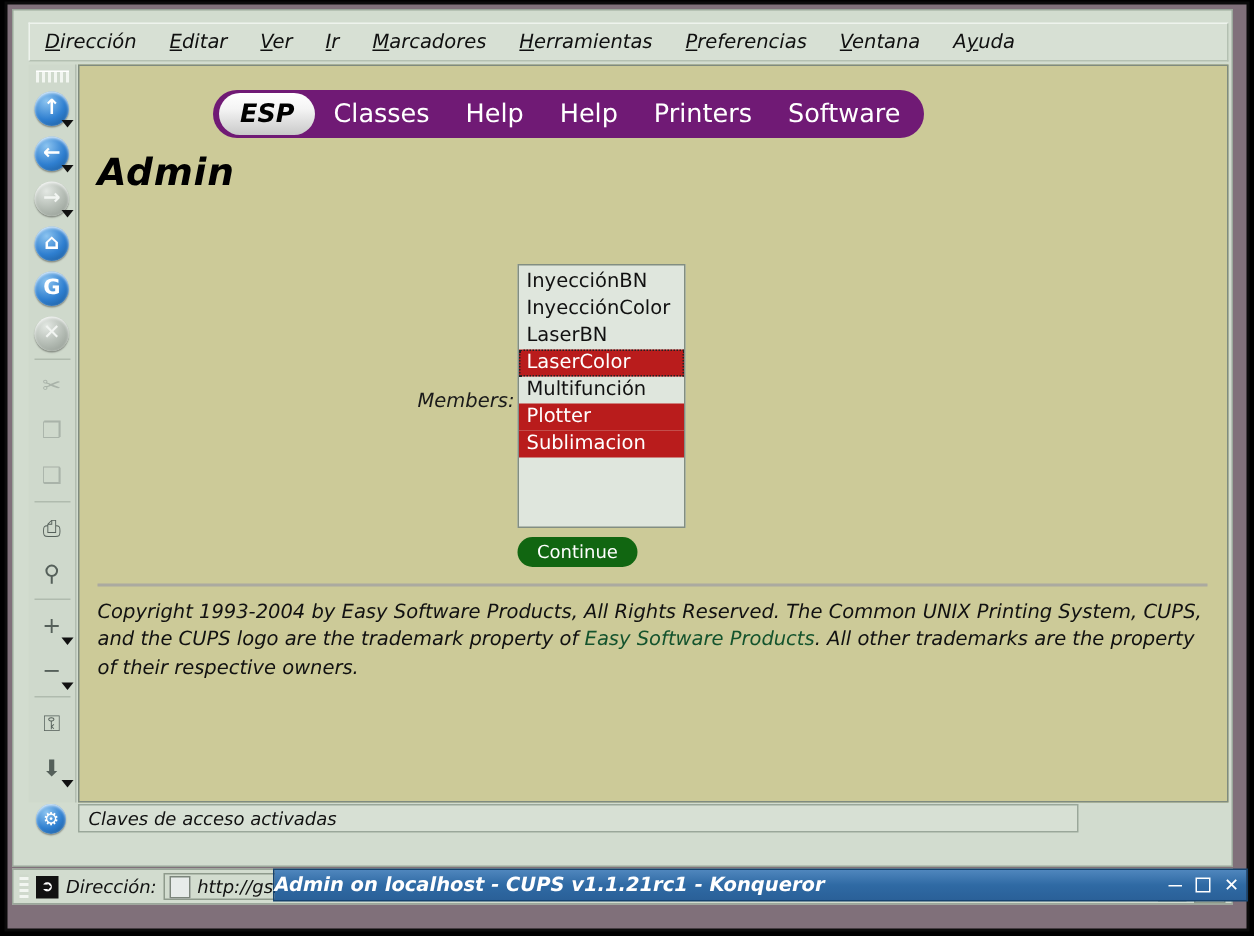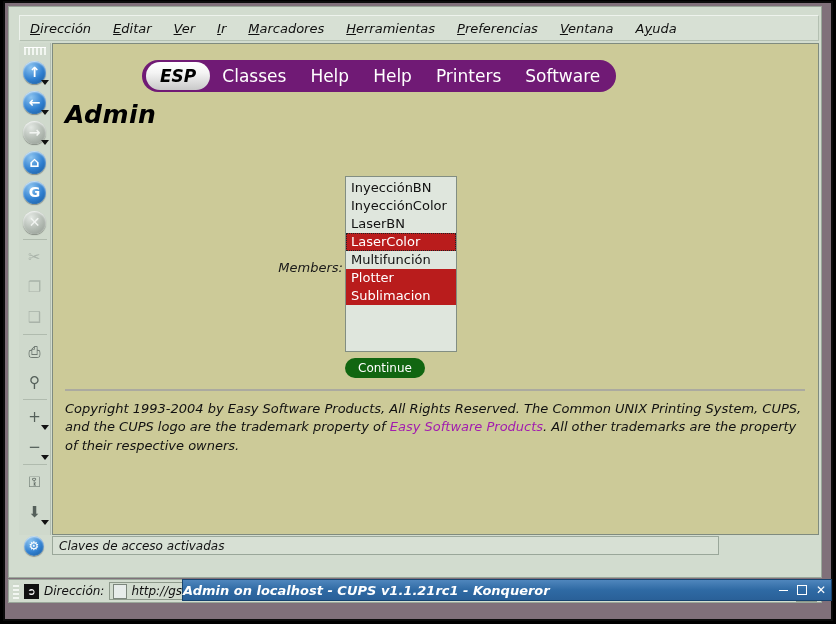--- a/index.html
+++ b/index.html
@@ -106,21 +106,21 @@
     background:#116611;color:#fff;border:none;border-radius:10px;
     font-size:12px;padding:3px 13px;cursor:pointer;
     font-family:"DejaVu Sans","Liberation Sans",sans-serif;
   }
   #hr{position:absolute;left:12px;top:345px;width:740px;height:2px;
       background:#8f8fa8;opacity:.55;}
   #copyright{
     position:absolute;left:12px;top:356px;width:742px;
     font-size:13px;font-style:italic;color:#111;line-height:1.42;
   }
-  #copyright a{color:#a21caf;text-decoration:none;font-style:italic;}
+  #copyright a{color:#14532d;text-decoration:none;font-style:italic;}
 
   
   #statusbar{
     position:absolute;left:43px;top:529px;width:667px;height:19px;
     background:#d7e0d4;border:1px solid #9aa79a;box-sizing:border-box;
     display:flex;align-items:center;padding-left:6px;
   }
   #statusbar span{font-size:12px;font-style:italic;color:#111;}
   #gear-slot{position:absolute;left:10px;top:528px;width:30px;height:21px;
     display:flex;align-items:center;justify-content:center;}

